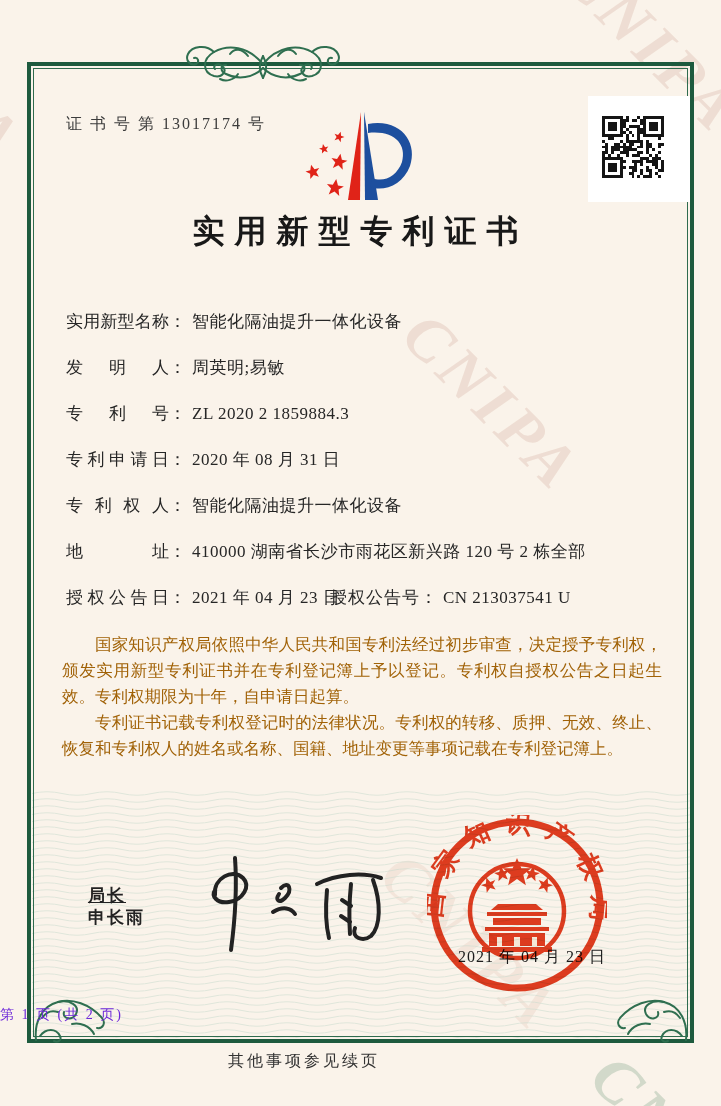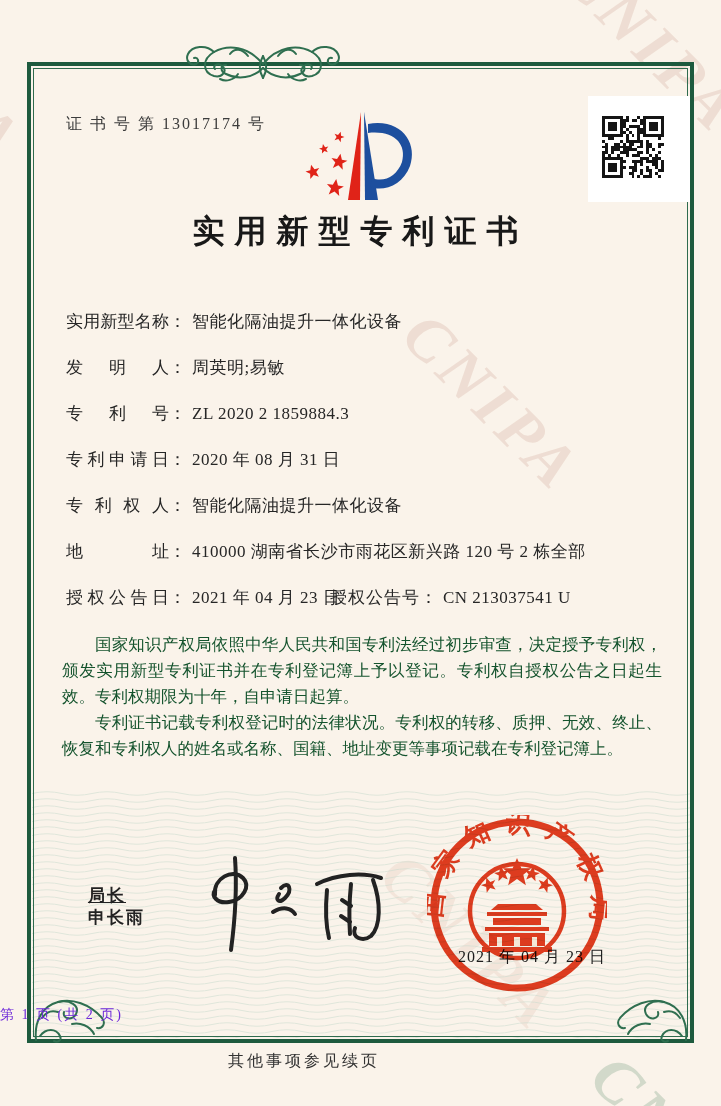--- a/index.html
+++ b/index.html
@@ -55,21 +55,21 @@
     text-align:justify;text-align-last:justify;
     vertical-align:bottom;
   }
   .fcolon{display:inline-block;margin-right:6px;}
   .fvalue{letter-spacing:.5px;}
   .grant-no{position:absolute;left:264px;top:0;white-space:nowrap;}
   .grant-no .glabel{letter-spacing:1px;}
 
   .body-text{
     position:absolute;left:62px;top:632px;width:600px;
-    font-size:16.5px;line-height:26px;color:#14532d;
+    font-size:16.5px;line-height:26px;color:#a16207;
     text-align:justify;
   }
   .body-text p{margin:0;text-indent:33px;}
 
   .signer{position:absolute;left:88px;font-size:17px;font-weight:bold;color:#222;letter-spacing:2px;}
   .sig-svg{position:absolute;left:185px;top:850px;}
 
   .seal-svg{position:absolute;left:427px;top:815px;mix-blend-mode:multiply;opacity:.95;}
   .seal-date{
     position:absolute;left:447px;top:947px;width:170px;

